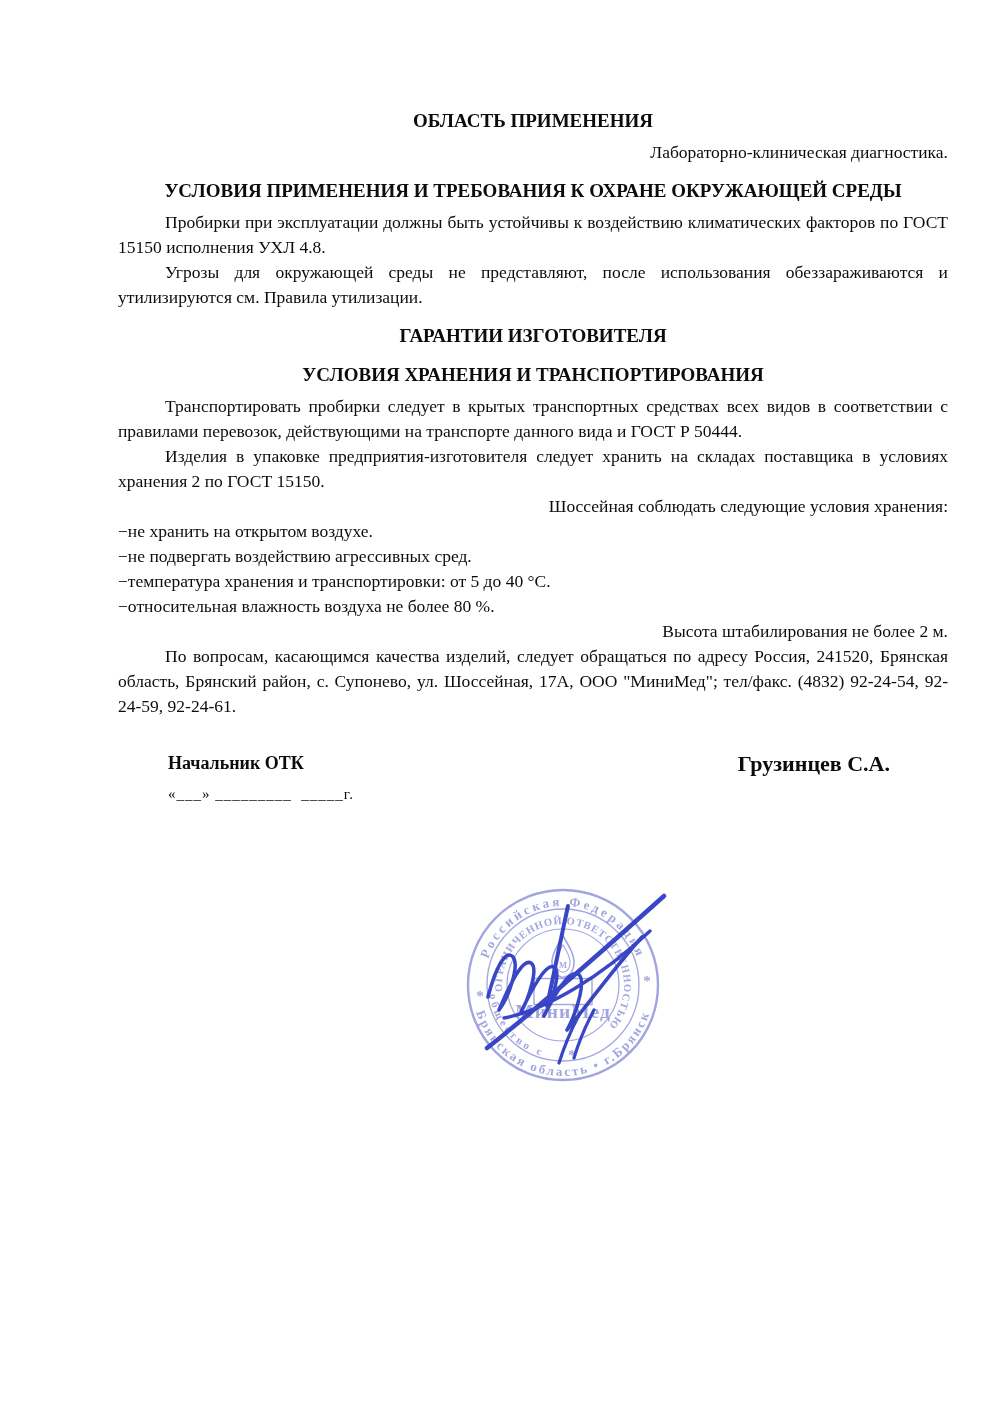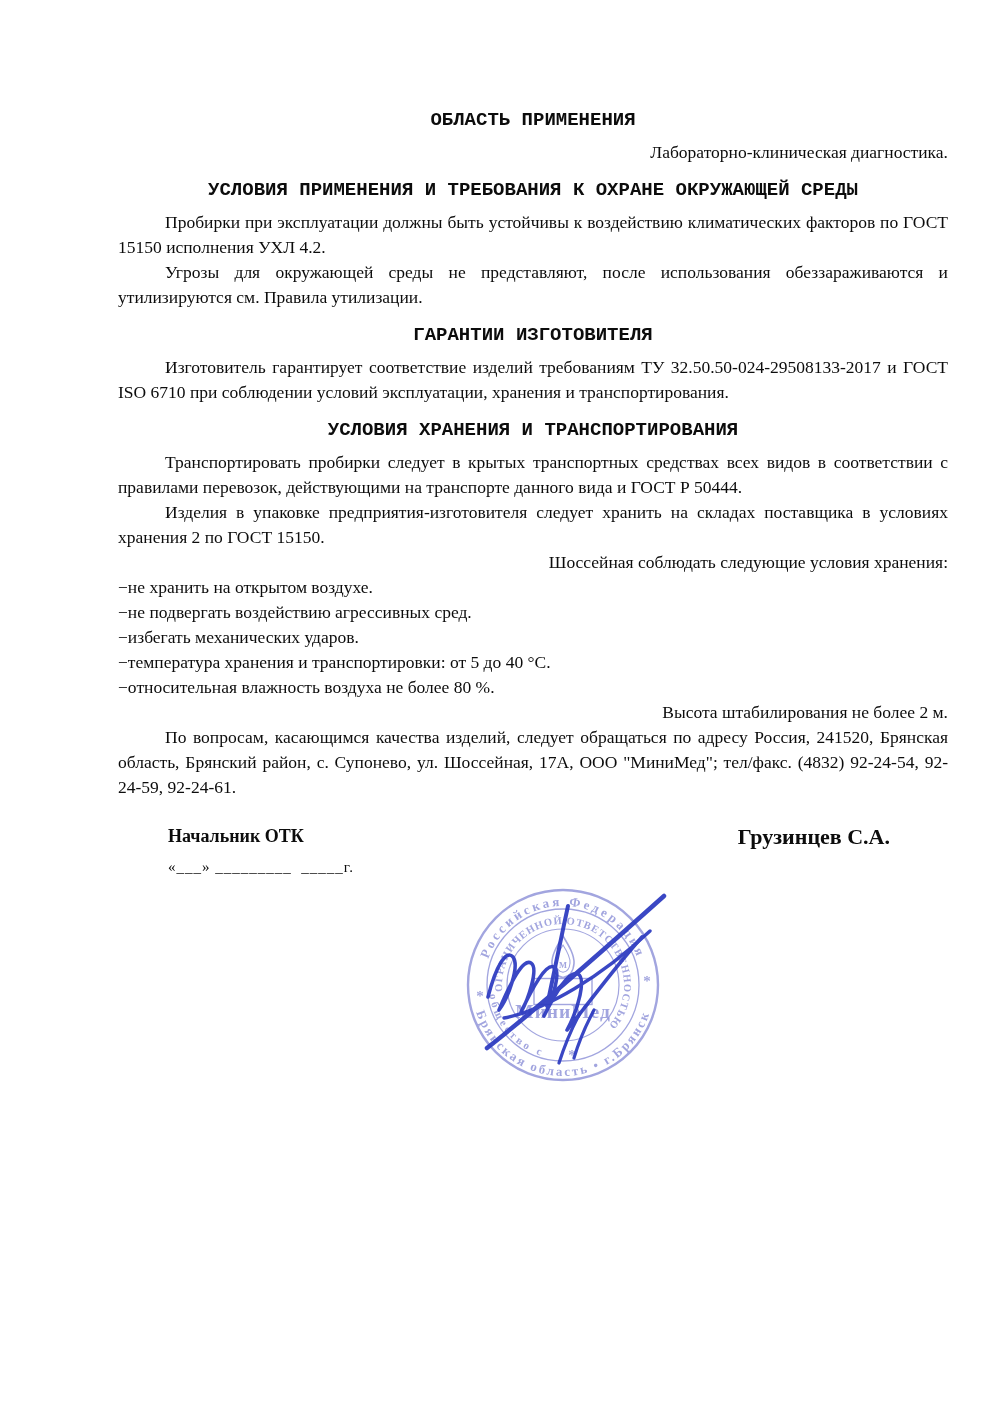--- a/index.html
+++ b/index.html
@@ -23,28 +23,27 @@
   }
   .content p { margin: 0; }
   .indent { text-indent: 47px; text-align: right; }
   .justify { text-align: justify; }
   h2.sec-heading {
     font-size: 19px;
     line-height: 27px;
     font-weight: bold;
     text-align: center;
     margin: 12px 0 6px 0;
-    font-family: Liberation Mono, monospace;
   }
   .cond { text-align: left; }
   .sign-row {
     display: flex;
     justify-content: space-between;
     align-items: flex-start;
-    margin-top: 24px;
+    margin-top: 32px;
     padding-left: 50px;
     padding-right: 58px;
   }
   .sign-title { font-weight: bold; font-size: 18px; }
   .sign-name { font-weight: bold; font-size: 22px; }
   .date-line { margin-top: 6px; font-size: 15px; white-space: pre; letter-spacing: 1px; }
   .stamp-overlay {
     position: absolute;
     left: 433px;
     top: 860px;
@@ -63,34 +62,32 @@
 <body>
 
 <div class="page">
   <div class="content">
 
 
     <h2 class="sec-heading">ОБЛАСТЬ ПРИМЕНЕНИЯ</h2>
     <p class="indent">Лабораторно-клиническая диагностика.</p>
 
     <h2 class="sec-heading">УСЛОВИЯ ПРИМЕНЕНИЯ И ТРЕБОВАНИЯ К ОХРАНЕ ОКРУЖАЮЩЕЙ СРЕДЫ</h2>
-    <p class="indent justify">Пробирки при эксплуатации должны быть устойчивы к воздействию климатических факторов по ГОСТ 15150 исполнения УХЛ 4.2.</p>
+    <p class="indent justify">Пробирки при эксплуатации должны быть устойчивы к воздействию климатических факторов по ГОСТ 15150 исполнения УХЛ 4.8.</p>
     <p class="indent justify">Угрозы для окружающей среды не представляют, после использования обеззараживаются и утилизируются см. Правила утилизации.</p>
 
     <h2 class="sec-heading">ГАРАНТИИ ИЗГОТОВИТЕЛЯ</h2>
-    <p class="indent justify">Изготовитель гарантирует соответствие изделий требованиям ТУ 32.50.50-024-29508133-2017 и ГОСТ ISO 6710 при соблюдении условий эксплуатации, хранения и транспортирования.</p>
 
     <h2 class="sec-heading">УСЛОВИЯ ХРАНЕНИЯ И ТРАНСПОРТИРОВАНИЯ</h2>
     <p class="indent justify">Транспортировать пробирки следует в крытых транспортных средствах всех видов в соответствии с правилами перевозок, действующими на транспорте данного вида и ГОСТ Р 50444.</p>
     <p class="indent justify">Изделия в упаковке предприятия-изготовителя следует хранить на складах поставщика в условиях хранения 2 по ГОСТ 15150.</p>
     <p class="indent">Шоссейная соблюдать следующие условия хранения:</p>
 
     <p class="cond">−не хранить на открытом воздухе.</p>
     <p class="cond">−не подвергать воздействию агрессивных сред.</p>
-    <p class="cond">−избегать механических ударов.</p>
     <p class="cond">−температура хранения и транспортировки: от 5 до 40 °С.</p>
     <p class="cond">−относительная влажность воздуха не более 80 %.</p>
 
     <p class="indent">Высота штабилирования не более 2 м.</p>
     <p class="indent justify">По вопросам, касающимся качества изделий, следует обращаться по адресу Россия, 241520, Брянская область, Брянский район, с. Супонево, ул. Шоссейная, 17А, ООО "МиниМед"; тел/факс. (4832) 92-24-54, 92-24-59, 92-24-61.</p>
 
     <div class="sign-row">
       <div>
         <div class="sign-title">Начальник ОТК</div>
         <div class="date-line">«___» _________  _____г.</div>

